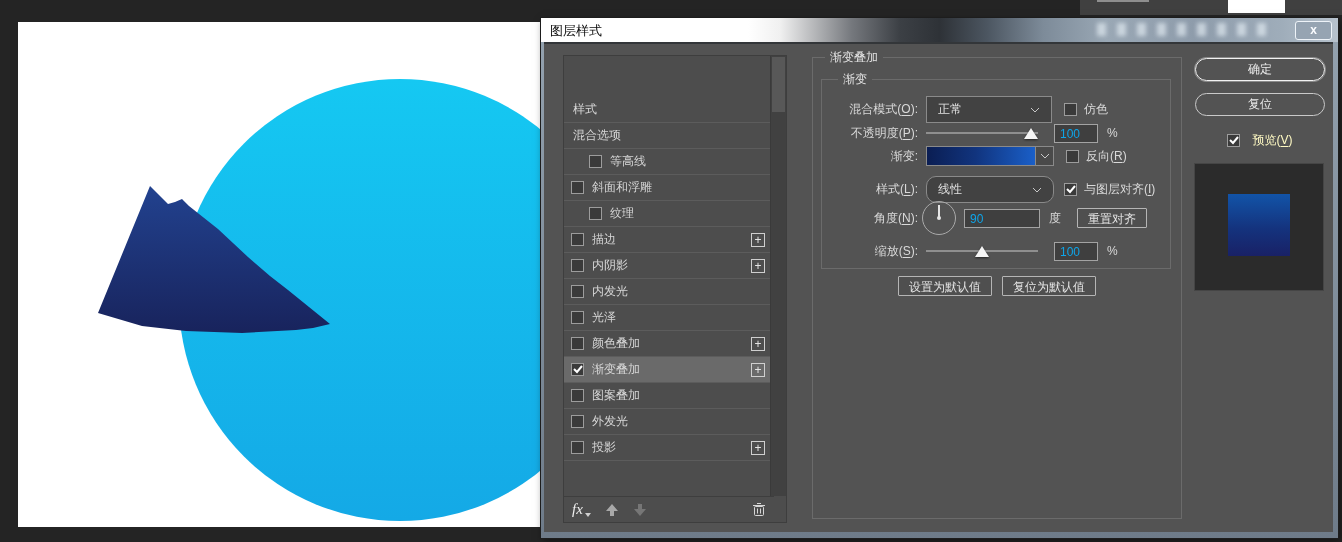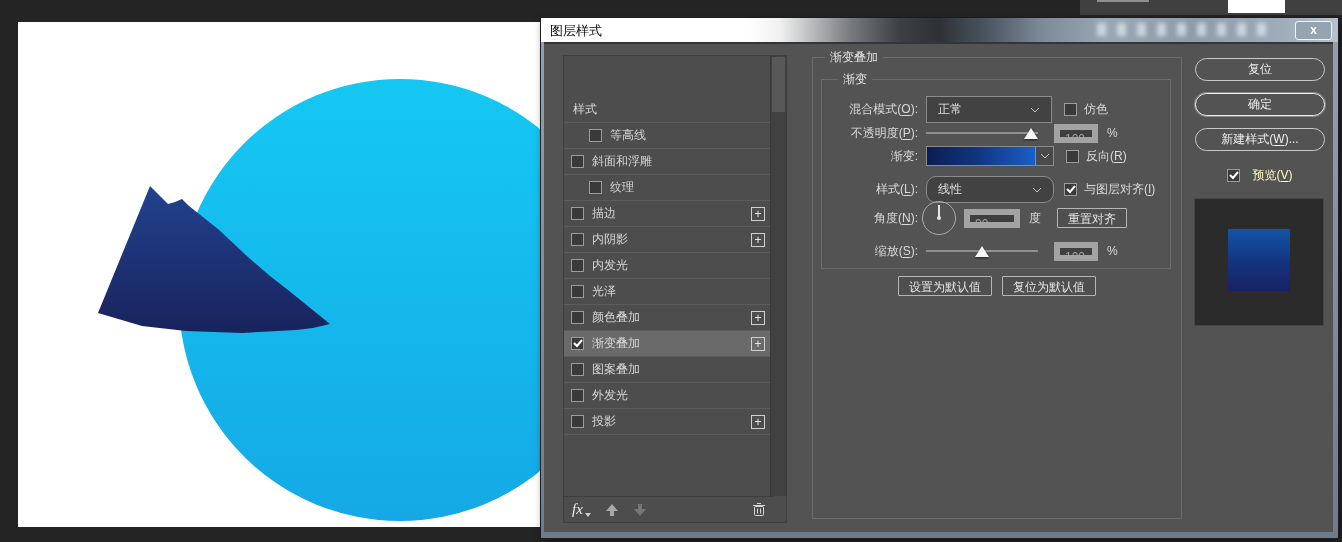--- a/index.html
+++ b/index.html
@@ -69,22 +69,22 @@
   .dropdown { width:126px; height:27px; background:#424242; border:1px solid #8a8a8a;
     display:flex; align-items:center; padding:0 11px; color:#e0e0e0; }
   .dropdown .dd-val { flex:1; }
   .chk-group { display:flex; align-items:center; margin-left:12px; }
   .chk-group .cb { margin-right:7px; }
   .slider { position:relative; width:112px; height:20px; flex:none; }
   .slider .track { position:absolute; left:0; right:0; top:9px; height:2px; background:#8f8f8f; }
   .slider .thumb { position:absolute; top:5px; width:0; height:0;
     border-left:7px solid transparent; border-right:7px solid transparent;
     border-bottom:11px solid #f5f5f5; filter:drop-shadow(0 1px 1px rgba(0,0,0,.6)); }
-  .valbox { width:44px; height:19px; background:#3f3f3f; border:6px solid #a3a3a3;
-    color:#a3a3a3; padding:2px 5px; margin-left:16px; }
+  .valbox { width:44px; height:19px; background:#3f3f3f; border:1px solid #a3a3a3;
+    color:#0ea5e9; padding:2px 5px; margin-left:16px; }
   .unit { margin-left:9px; }
   .grad-swatch { width:128px; height:20px; border:1px solid #8a8a8a; display:flex; }
   .grad-fill { flex:1; background:linear-gradient(90deg,#0b1e53 0%,#11347e 45%,#1a5fc8 100%); }
   .grad-dd { width:18px; background:#4a4a4a; border-left:1px solid #8a8a8a;
     display:flex; align-items:center; justify-content:center; }
   .dial { width:34px; height:34px; border-radius:50%; border:1px solid #aaaaaa;
     position:relative; flex:none; margin-left:-4px; }
   .dial .needle { position:absolute; left:50%; top:3px; width:2px; height:13px;
     margin-left:-1px; background:#e6e6e6; }
   .dial .hub { position:absolute; left:50%; top:50%; width:4px; height:4px;
@@ -151,20 +151,23 @@
       </span>
       <span class="close-btn">x</span>
     </div>
 
     <div class="dlg-body">
 
       <div class="styles-panel">
         <div class="rows-area">
           <div class="srow plain">
             <span class="slabel">样式</span>
+          </div>
+          <div class="srow plain">
+            <span class="slabel">混合选项</span>
           </div>
           <div class="srow ind">
             <span class="cb"></span>
             <span class="slabel">等高线</span>
           </div>
           <div class="srow">
             <span class="cb"></span>
             <span class="slabel">斜面和浮雕</span>
           </div>
           <div class="srow ind">
@@ -307,21 +310,21 @@
               <span><span>与图层对齐(</span><u>I</u><span>)</span></span>
             </span>
           </div>
 
           <div class="frow" style="top:121px;">
             <span class="flabel"><span>角度(</span><u>N</u><span>):</span></span>
             <div class="dial">
               <div class="needle"></div>
               <div class="hub"></div>
             </div>
-            <div class="valbox" style="width:56px; margin-left:8px;">90</div>
+            <div class="valbox" style="width:76px; margin-left:8px;">90</div>
             <span class="unit">度</span>
             <span class="small-btn" style="margin-left:16px;">重置对齐</span>
           </div>
 
           <div class="frow" style="top:161px;">
             <span class="flabel"><span>缩放(</span><u>S</u><span>):</span></span>
             <div class="slider">
               <div class="track"></div>
               <div class="thumb" style="left:49px;"></div>
             </div>
@@ -330,23 +333,22 @@
           </div>
         </div>
 
         <div class="defaults-row">
           <span class="small-btn">设置为默认值</span>
           <span class="small-btn">复位为默认值</span>
         </div>
       </div>
 
       <div class="action-col">
+        <div class="pill ok">确定</div>
         <div class="pill">复位</div>
-        <div class="pill ok">确定</div>
-        <div class="pill"><span>新建样式(</span><u>W</u><span>)...</span></div>
         <div class="preview-row">
           <span class="cb">
             <svg width="10" height="9">
                 <path d="M1 4 L4 7 L9 1" stroke="#ffffff" stroke-width="2" fill="none"></path>
               </svg>
           </span>
           <span><span>预览(</span><u>V</u><span>)</span></span>
         </div>
         <div class="thumb-box">
           <div class="thumb-grad"></div>

